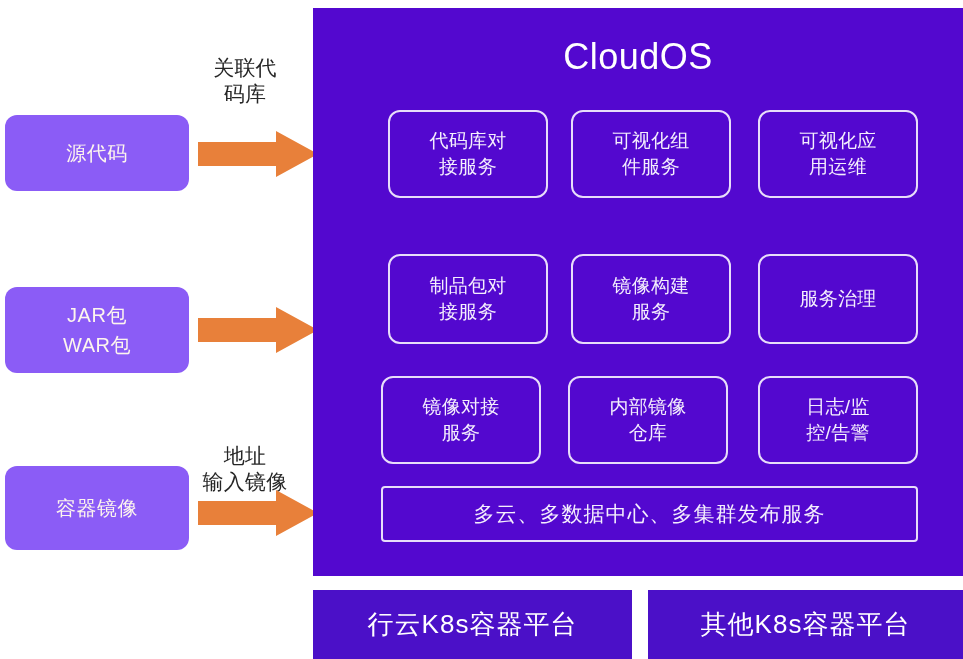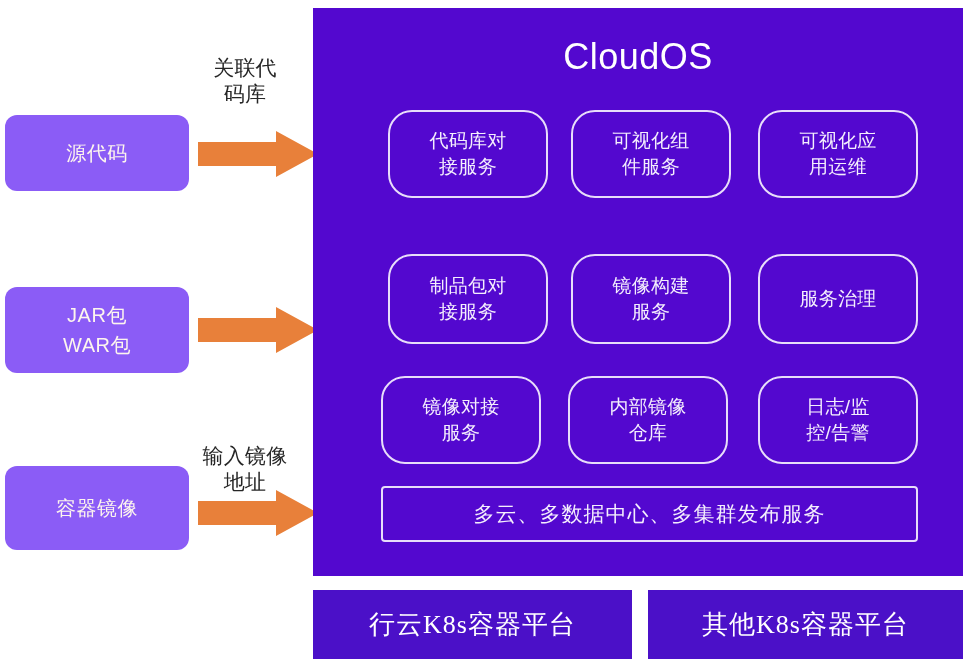--- a/index.html
+++ b/index.html
@@ -83,21 +83,21 @@
     font-size: 36px;
     font-weight: 400;
     letter-spacing: 0.5px;
     margin-top: 12px;
   }
 
   
   .svc-card {
     position: absolute;
     border: 2px solid #E8DDFA;
-    border-radius: 24px;
+    border-radius: 12px;
     color: #F4EEFD;
     font-size: 19px;
     line-height: 1.35;
     text-align: center;
     display: flex;
     align-items: center;
     justify-content: center;
     letter-spacing: 0.3px;
     box-sizing: border-box;
     padding: 10px 4px;
@@ -138,21 +138,20 @@
   
   .platform-bar {
     position: absolute;
     background: #4B10C8;
     color: #FFFFFF;
     font-size: 26px;
     display: flex;
     align-items: center;
     justify-content: center;
     letter-spacing: 1px;
-    font-family: Liberation Serif, serif;
   }
   #platform-1 { left: 313px; top: 590px; width: 319px; height: 69px; }
   #platform-2 { left: 648px; top: 590px; width: 315px; height: 69px; }
 </style>
 </head>
 <body>
 
 <div id="canvas">
 
   <div class="input-box" id="input-source">
@@ -166,22 +165,22 @@
 
   <div class="input-box" id="input-image">
     <span class="line">容器镜像</span>
   </div>
 
   <div class="arrow-label" id="label-1">
     <div>关联代</div>
     <div>码库</div>
   </div>
   <div class="arrow-label" id="label-3">
+    <div>地址</div>
     <div>输入镜像</div>
-    <div>地址</div>
   </div>
 
   <svg class="arrow" id="arrow-1" viewBox="0 0 120 46">
     <polygon points="0,11 78,11 78,0 120,23 78,46 78,35 0,35" fill="#E8803A"></polygon>
   </svg>
   <svg class="arrow" id="arrow-2" viewBox="0 0 120 46">
     <polygon points="0,11 78,11 78,0 120,23 78,46 78,35 0,35" fill="#E8803A"></polygon>
   </svg>
   <svg class="arrow" id="arrow-3" viewBox="0 0 120 46">
     <polygon points="0,11 78,11 78,0 120,23 78,46 78,35 0,35" fill="#E8803A"></polygon>

